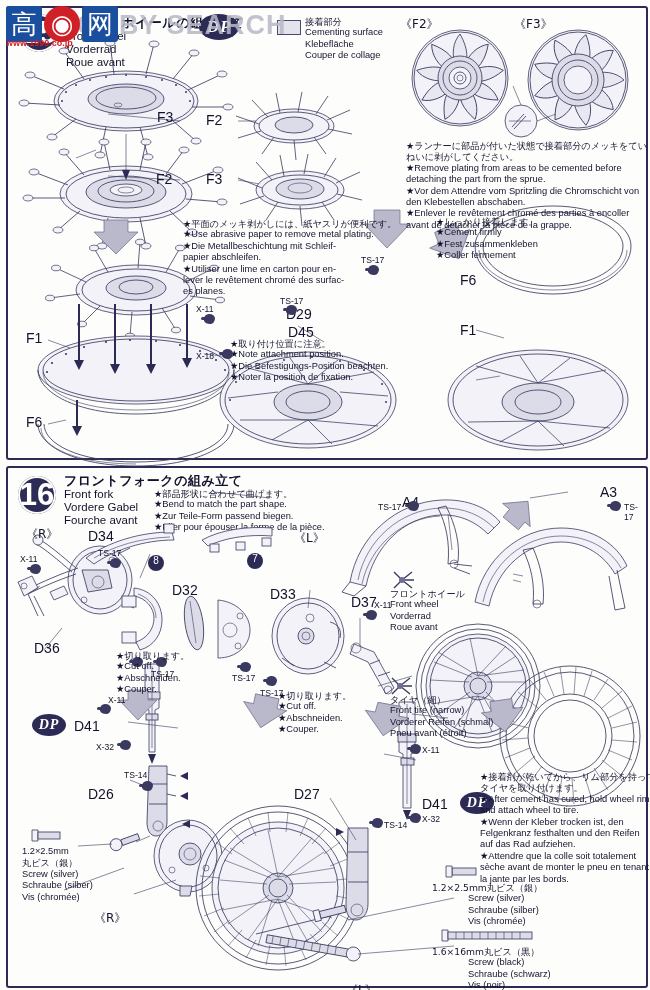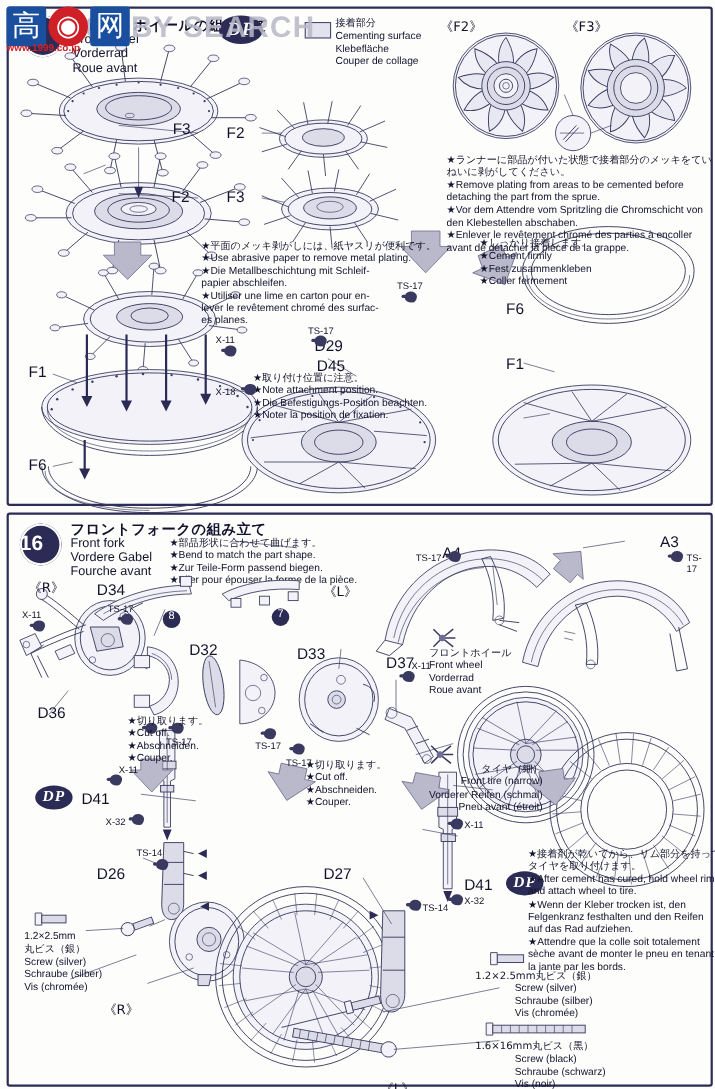--- a/index.html
+++ b/index.html
@@ -21,22 +21,22 @@
             font-family:"DejaVu Sans",sans-serif;}
   .wm-sub{position:absolute;left:2px;top:36px;font-size:9px;color:#cf2027;font-weight:bold;}
 
   
   .panel{position:absolute;border:2px solid #2b2b55;border-radius:3px;background:#fdfdfb;}
   #panel-15{left:6px;top:6px;width:638px;height:450px;}
   #panel-16{left:6px;top:466px;width:638px;height:518px;}
 
   
   .step-badge{position:absolute;width:38px;height:38px;border-radius:50%;
-       background:#2b2b55;color:#fff;font-size:19px;font-weight:bold;
-       line-height:38px;font-family:"Liberation Sans",sans-serif;}
+       background:#2b2b55;color:#fff;font-size:31px;font-weight:bold;
+       text-align:center;line-height:38px;font-family:"Liberation Sans",sans-serif;}
   .step-badge.ring{box-shadow:inset 0 0 0 2px #fdfdfb;}
   .ttl-jp{position:absolute;font-size:13px;font-weight:bold;letter-spacing:.5px;
           font-family:"DejaVu Sans",sans-serif;color:#12122c;}
   .ttl-en{position:absolute;font-size:11.5px;line-height:13.5px;color:#12122c;}
 
   
   .dp{position:absolute;width:40px;height:26px;border-radius:50%;background:#2b2b55;
       color:#fff;font-style:italic;font-weight:bold;font-size:17px;text-align:center;
       line-height:26px;letter-spacing:1px;font-family:"Liberation Serif",serif;}
   .dp.sm{width:34px;height:22px;font-size:14px;line-height:22px;}
@@ -910,21 +910,21 @@
       <div>Vorderrad</div>
       <div>Roue avant</div>
     </div>
     <svg width="40" height="24" style="left:382px;top:100px;">
       <g stroke="#3b3b60" stroke-width="1.4" fill="none">
         <path d="M12,12 L4,4 M12,12 L22,4 M12,12 L4,20 M12,12 L22,20 M12,12 L24,12"></path>
       </g>
       <circle cx="12" cy="12" r="3" fill="#6d6d95"></circle>
     </svg>
 
-    <div class="note" style="left:382px;top:226px;text-align:right;">
+    <div class="note" style="left:382px;top:226px;">
       <div class="jp">タイヤ（細）</div>
       <div>Front tire (narrow)</div>
       <div>Vorderer Reifen (schmal)</div>
       <div>Pneu avant (étroit)</div>
     </div>
     <svg width="40" height="24" style="left:380px;top:206px;">
       <g stroke="#3b3b60" stroke-width="1.4" fill="none">
         <path d="M12,12 L4,4 M12,12 L22,4 M12,12 L4,20 M12,12 L22,20 M12,12 L24,12"></path>
       </g>
       <circle cx="12" cy="12" r="3" fill="#6d6d95"></circle>

